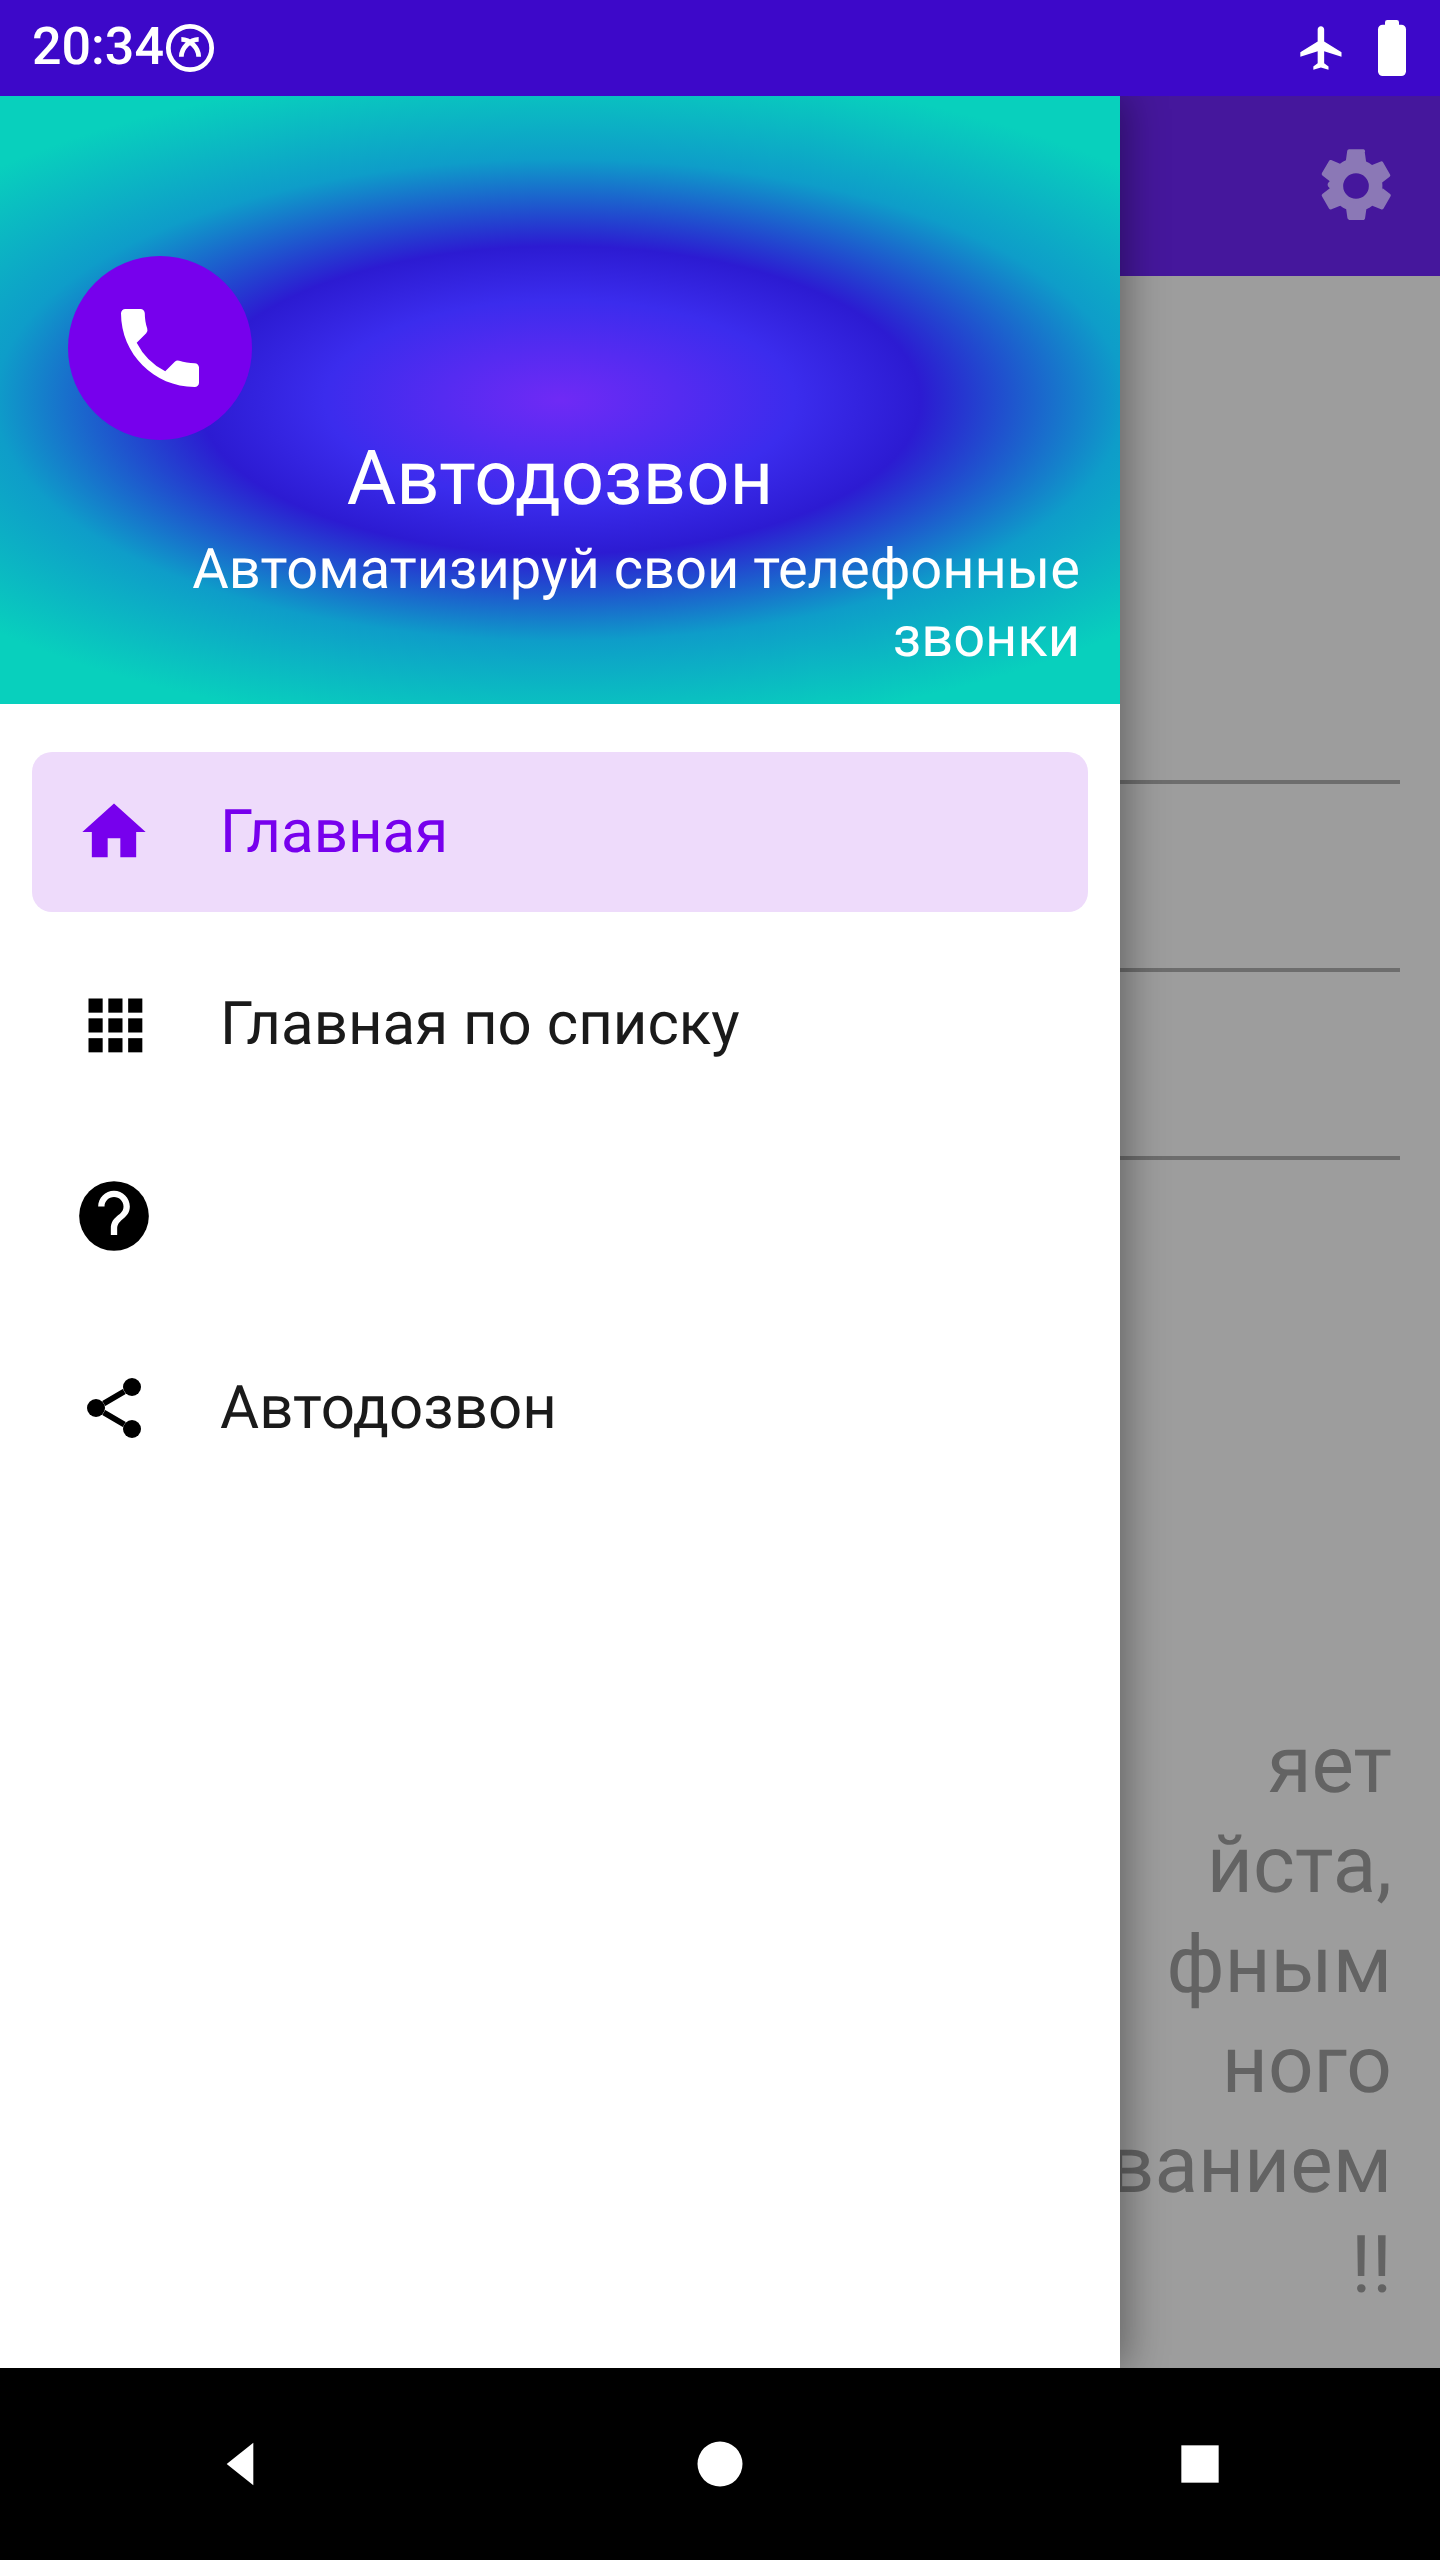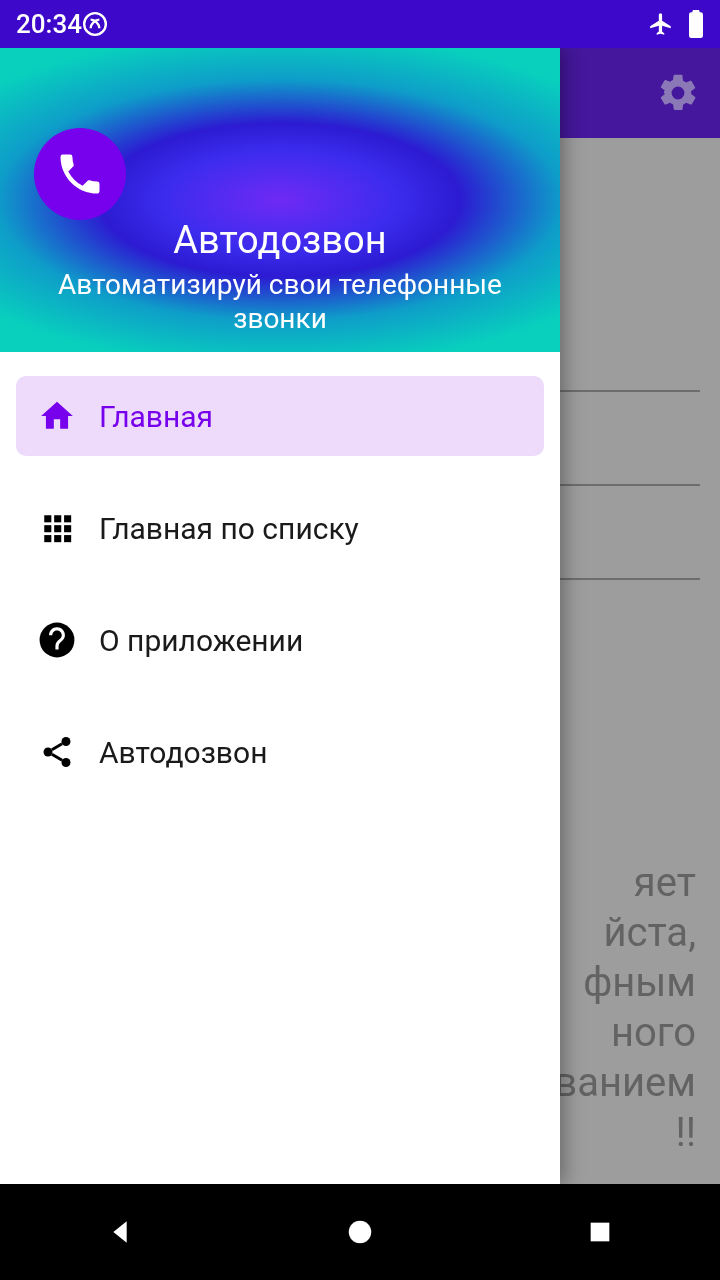--- a/index.html
+++ b/index.html
@@ -113,35 +113,35 @@
     }
     .drawer-title {
       margin-top: 140px;
       font-size: 38px;
       font-weight: 400;
     }
     .drawer-subtitle {
       margin-top: 6px;
       font-size: 28px;
       font-weight: 400;
-      text-align: center;
+      text-align: right;
       line-height: 1.2;
     }
 
     .drawer-list {
       padding: 24px 16px;
     }
     .drawer-item {
       height: 80px;
       border-radius: 10px;
       display: flex;
       align-items: center;
       padding: 0 22px;
-      margin-bottom: 32px;
-      gap: 23px;
+      margin-bottom: 16px;
+      gap: 34px;
       font-size: 30px;
       color: #1a1a1a;
       cursor: pointer;
     }
     .drawer-item.active {
       background: #eedbfb;
       color: #7700ed;
     }
     .drawer-item .icon-slot { width: 38px; display: flex; justify-content: center; }
 
@@ -250,21 +250,20 @@
       <span>Главная по списку</span>
     </div>
 
     <div class="drawer-item">
       <span class="icon-slot">
         <svg width="38" height="38" viewBox="0 0 24 24" fill="#000">
             <circle cx="12" cy="12" r="11"></circle>
             <path d="M11 18h2v-2h-2v2zm1-14C9.24 4 7 6.24 7 9h2c0-1.66 1.34-3 3-3s3 1.34 3 3c0 3-4 2.75-4 7h2c0-3 4-3.25 4-7 0-2.76-2.24-5-5-5z" fill="#fff"></path>
           </svg>
       </span>
-      <span>О приложении</span>
     </div>
 
     <div class="drawer-item">
       <span class="icon-slot">
         <svg width="36" height="36" viewBox="0 0 24 24" fill="#000">
             <circle cx="18" cy="5" r="3"></circle>
             <circle cx="6" cy="12" r="3"></circle>
             <circle cx="18" cy="19" r="3"></circle>
             <path d="M8.59 13.51l6.83 3.98m-.01-10.98L8.59 10.49" stroke="#000" stroke-width="2"></path>
           </svg>

